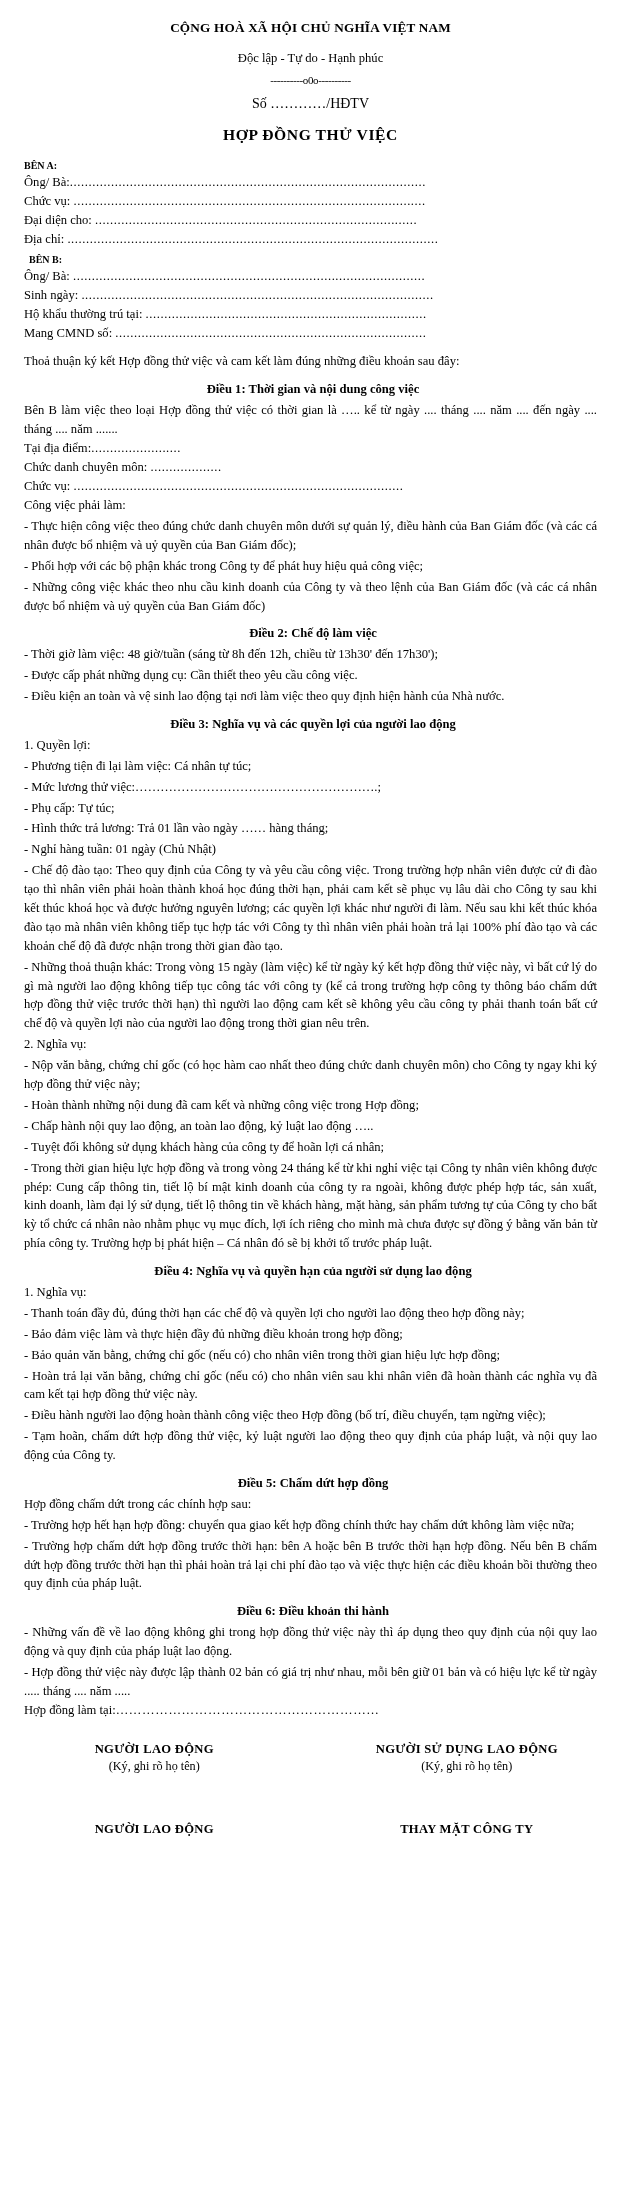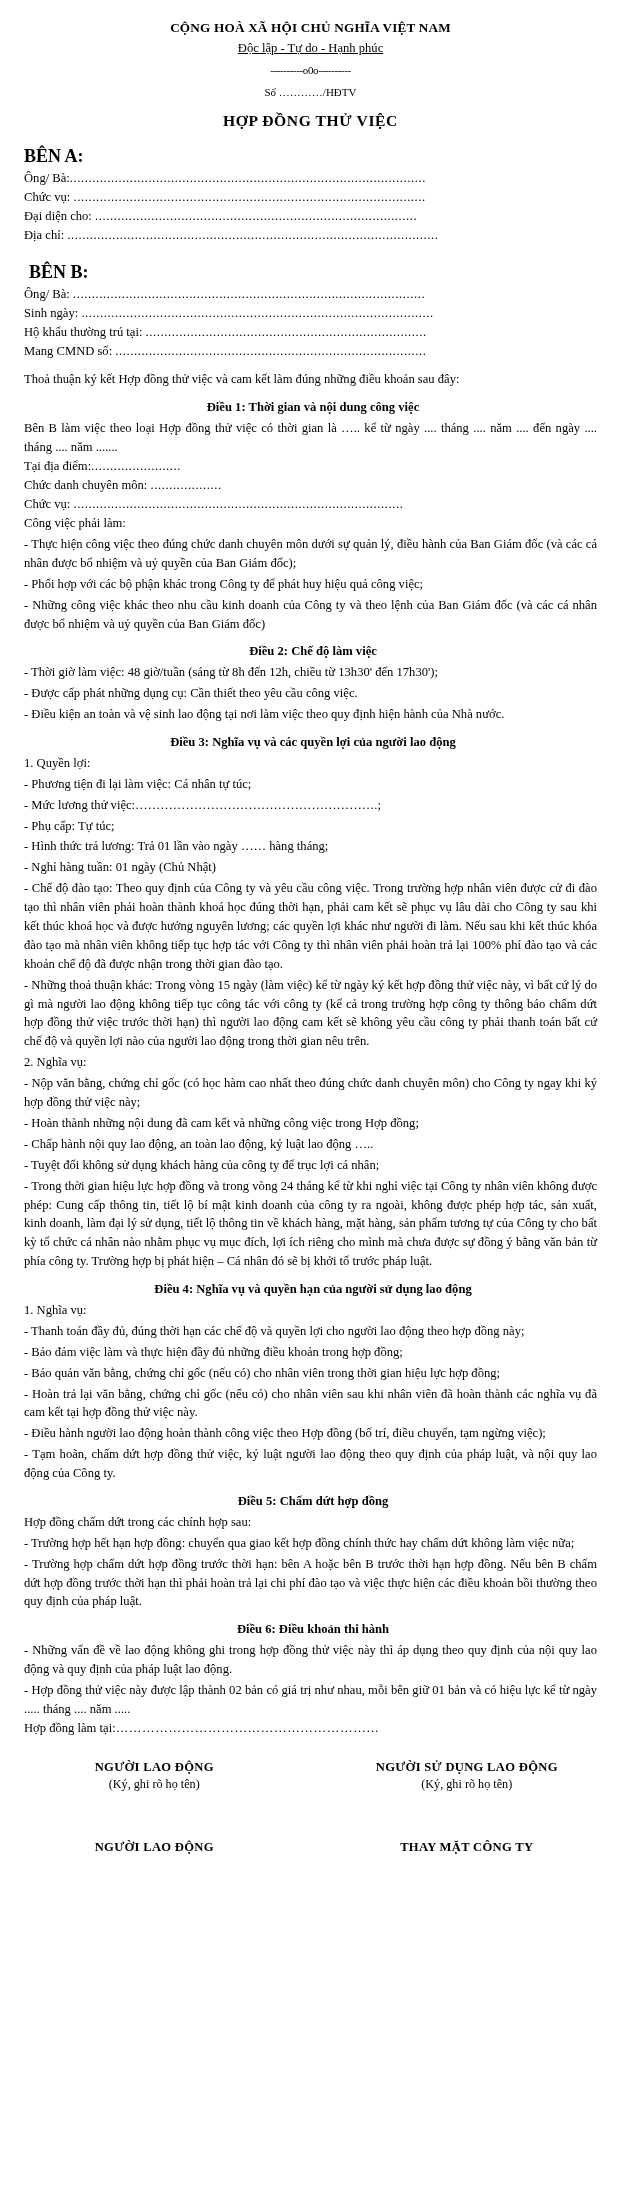--- a/index.html
+++ b/index.html
@@ -22,46 +22,45 @@
   
   .hdr { text-align: center; }
   .hdr-nation {
     font-weight: bold;
     font-size: 13.2px;
     letter-spacing: 0.2px;
     margin-top: 10px;
   }
   .hdr-motto {
     font-size: 12.6px;
-    margin-top: 5px;
-    text-decoration: underline;
+    margin-top: 15px;
   }
   .hdr-rule {
     font-size: 11px;
     margin-top: 8px;
     letter-spacing: -0.4px;
   }
   .hdr-number {
-    font-size: 11px;
+    font-size: 14px;
     margin-top: 10px;
   }
   .doc-title {
     text-align: center;
     font-weight: bold;
     font-size: 15.6px;
     letter-spacing: 0.6px;
     margin-top: 14px;
     margin-bottom: 16px;
   }
 
   
   .party-head {
     font-weight: bold;
-    font-size: 18px;
-    margin: 16px 0 2px 0;
+    font-size: 10px;
+    margin: 4px 0 2px 0;
   }
   .party-head.indent { padding-left: 5px; }
 
   .field {
     font-size: 12.6px;
     line-height: 1.52;
     white-space: nowrap;
     overflow: hidden;
   }
   .field .lbl { }
@@ -187,21 +186,21 @@
   <div class="para nojust">- Mức lương thử việc:………………………………………………….;</div>
   <div class="para nojust">- Phụ cấp: Tự túc;</div>
   <div class="para nojust">- Hình thức trả lương: Trả 01 lần vào ngày …… hàng tháng;</div>
   <div class="para nojust">- Nghỉ hàng tuần: 01 ngày (Chủ Nhật)</div>
   <div class="para">- Chế độ đào tạo: Theo quy định của Công ty và yêu cầu công việc. Trong trường hợp nhân viên được cử đi đào tạo thì nhân viên phải hoàn thành khoá học đúng thời hạn, phải cam kết sẽ phục vụ lâu dài cho Công ty sau khi kết thúc khoá học và được hưởng nguyên lương; các quyền lợi khác như người đi làm. Nếu sau khi kết thúc khóa đào tạo mà nhân viên không tiếp tục hợp tác với Công ty thì nhân viên phải hoàn trả lại 100% phí đào tạo và các khoản chế độ đã được nhận trong thời gian đào tạo.</div>
   <div class="para">- Những thoả thuận khác: Trong vòng 15 ngày (làm việc) kể từ ngày ký kết hợp đồng thử việc này, vì bất cứ lý do gì mà người lao động không tiếp tục công tác với công ty (kể cả trong trường hợp công ty thông báo chấm dứt hợp đồng thử việc trước thời hạn) thì người lao động cam kết sẽ không yêu cầu công ty phải thanh toán bất cứ chế độ và quyền lợi nào của người lao động trong thời gian nêu trên.</div>
   <div class="para nojust">2. Nghĩa vụ:</div>
   <div class="para">- Nộp văn bằng, chứng chỉ gốc (có học hàm cao nhất theo đúng chức danh chuyên môn) cho Công ty ngay khi ký hợp đồng thử việc này;</div>
   <div class="para">- Hoàn thành những nội dung đã cam kết và những công việc trong Hợp đồng;</div>
   <div class="para">- Chấp hành nội quy lao động, an toàn lao động, kỷ luật lao động …..</div>
-  <div class="para">- Tuyệt đối không sử dụng khách hàng của công ty để trục lợi cá nhân;</div>
+  <div class="para">- Tuyệt đối không sử dụng khách hàng của công ty để hoãn lợi cá nhân;</div>
   <div class="para">- Trong thời gian hiệu lực hợp đồng và trong vòng 24 tháng kể từ khi nghỉ việc tại Công ty nhân viên không được phép: Cung cấp thông tin, tiết lộ bí mật kinh doanh của công ty ra ngoài, không được phép hợp tác, sản xuất, kinh doanh, làm đại lý sử dụng, tiết lộ thông tin về khách hàng, mặt hàng, sản phẩm tương tự của Công ty cho bất kỳ tổ chức cá nhân nào nhằm phục vụ mục đích, lợi ích riêng cho mình mà chưa được sự đồng ý bằng văn bản từ phía công ty. Trường hợp bị phát hiện – Cá nhân đó sẽ bị khởi tố trước pháp luật.</div>
 
   <div class="art-title">Điều 4: Nghĩa vụ và quyền hạn của người sử dụng lao động</div>
   <div class="para nojust">1. Nghĩa vụ:</div>
   <div class="para">- Thanh toán đầy đủ, đúng thời hạn các chế độ và quyền lợi cho người lao động theo hợp đồng này;</div>
   <div class="para">- Bảo đảm việc làm và thực hiện đầy đủ những điều khoản trong hợp đồng;</div>
   <div class="para">- Bảo quản văn bằng, chứng chỉ gốc (nếu có) cho nhân viên trong thời gian hiệu lực hợp đồng;</div>
   <div class="para">- Hoàn trả lại văn bằng, chứng chỉ gốc (nếu có) cho nhân viên sau khi nhân viên đã hoàn thành các nghĩa vụ đã cam kết tại hợp đồng thử việc này.</div>
   <div class="para">- Điều hành người lao động hoàn thành công việc theo Hợp đồng (bố trí, điều chuyển, tạm ngừng việc);</div>
   <div class="para">- Tạm hoãn, chấm dứt hợp đồng thử việc, kỷ luật người lao động theo quy định của pháp luật, và nội quy lao động của Công ty.</div>

